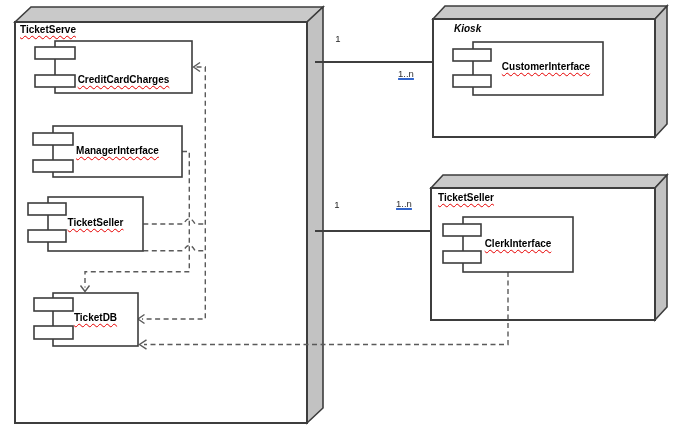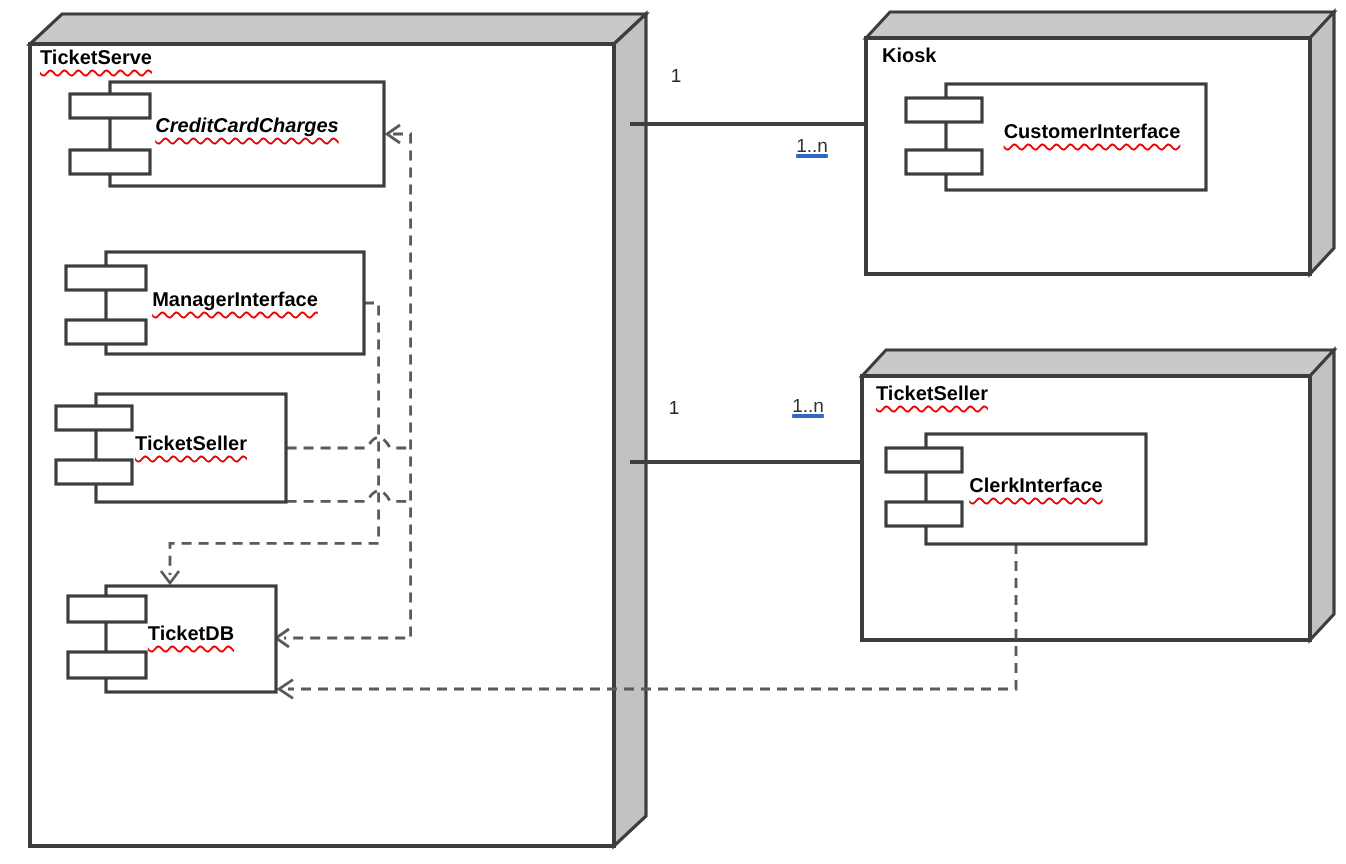--- a/index.html
+++ b/index.html
@@ -119,24 +119,24 @@
       </g>
       <g>
         <rect x="463" y="217" width="110" height="55"></rect>
         <rect x="443" y="224" width="38" height="12"></rect>
         <rect x="443" y="251" width="38" height="12"></rect>
       </g>
     </g>
   </svg>
 
   <div class="lbl squiggle" style="left:20px;top:24px;">TicketServe</div>
-  <div class="lbl" style="left:441px;top:23px;">Kiosk</div>
+  <div class="lbl" style="left:454px;top:23px;font-style:italic;">Kiosk</div>
   <div class="lbl squiggle" style="left:438px;top:192px;">TicketSeller</div>
 
-  <div class="lbl ctr squiggle" style="left:55px;top:58px;width:137px;font-style:italic;">CreditCardCharges</div>
+  <div class="lbl ctr squiggle" style="left:55px;top:74px;width:137px;">CreditCardCharges</div>
   <div class="lbl ctr squiggle" style="left:53px;top:145px;width:129px;">ManagerInterface</div>
   <div class="lbl ctr squiggle" style="left:48px;top:217px;width:95px;">TicketSeller</div>
   <div class="lbl ctr squiggle" style="left:53px;top:312px;width:85px;">TicketDB</div>
   <div class="lbl ctr squiggle" style="left:473px;top:61px;width:146px;">CustomerInterface</div>
   <div class="lbl ctr squiggle" style="left:463px;top:238px;width:110px;">ClerkInterface</div>
 
   <div class="mult" style="left:330px;top:33px;width:16px;">1</div>
   <div class="mult mlink" style="left:392px;top:68px;width:28px;">1..n</div>
   <div class="mult" style="left:329px;top:199px;width:16px;">1</div>
   <div class="mult mlink" style="left:390px;top:198px;width:28px;">1..n</div>

